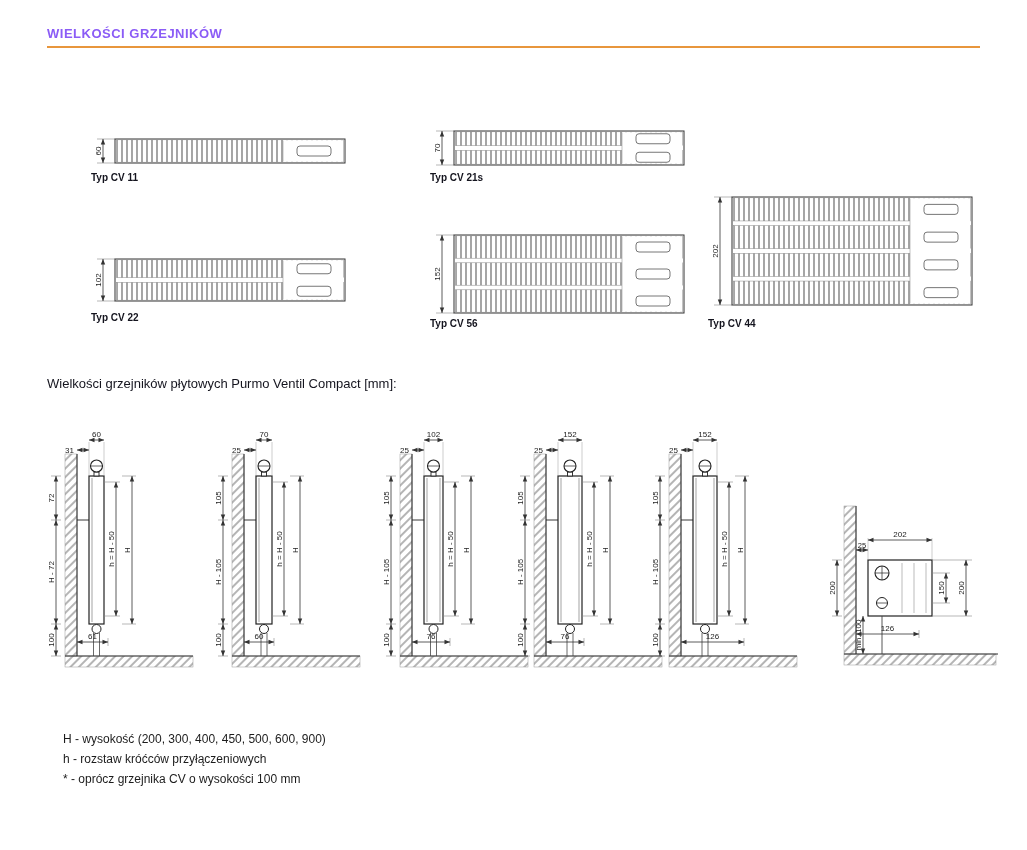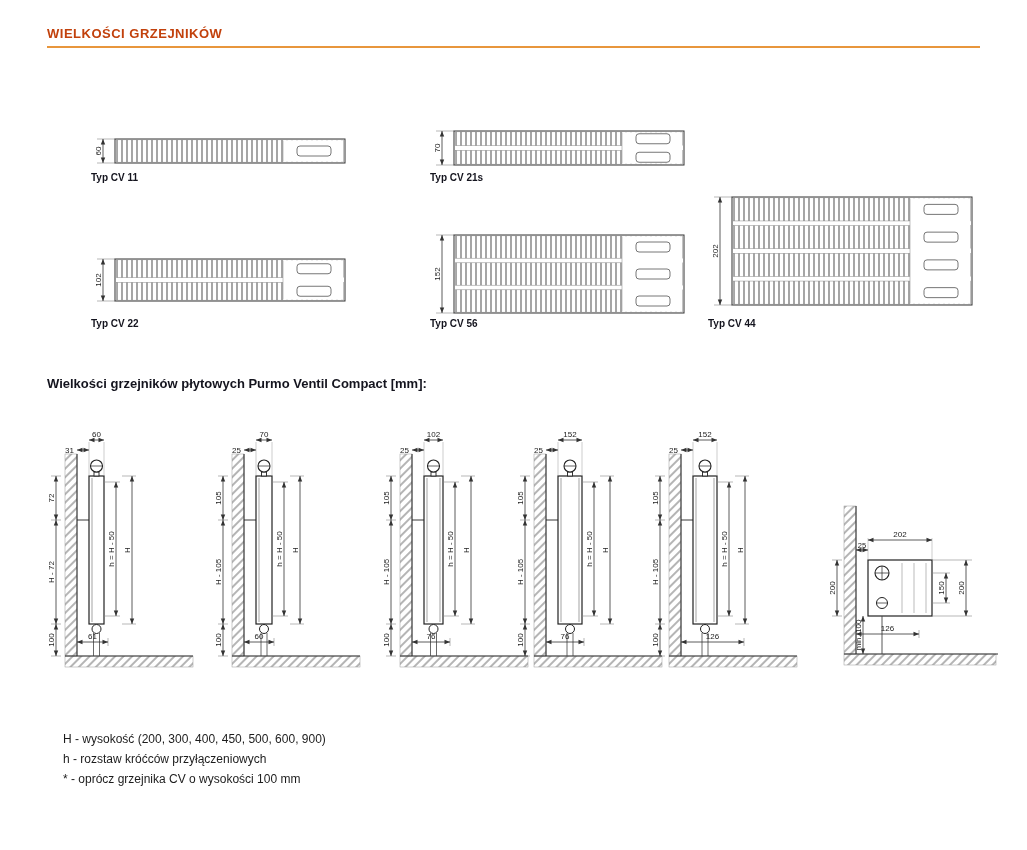--- a/index.html
+++ b/index.html
@@ -1,22 +1,22 @@
 <!DOCTYPE html>
 <html><head>
 <meta charset="utf-8">
 <style>
   *{margin:0;padding:0;box-sizing:border-box}
   html,body{background:#fff}
   .page{position:relative;width:1027px;height:850px;background:#ffffff;
         font-family:"Liberation Sans",sans-serif;color:#222;overflow:hidden}
   .title{position:absolute;left:47px;top:26px;font-size:13px;font-weight:bold;
-         color:#c2410c;letter-spacing:.5px}
+         color:#8b5cf6;letter-spacing:.5px}
   .rule{position:absolute;left:47px;top:46px;width:933px;height:2px;background:#E8963C}
-  .heading{position:absolute;left:47px;top:376px;font-size:13px;font-weight:bold;color:#14141e}
+  .heading{position:absolute;left:47px;top:376px;font-size:13px;font-weight:normal;color:#14141e}
   .cs{position:absolute}
   .cs-label{position:absolute;left:6px;font-size:10px;font-weight:bold;color:#14141e;white-space:nowrap}
   .mount{position:absolute;top:428px}
   .corner{position:absolute;left:826px;top:482px}
   .notes{position:absolute;left:63px;top:732px;font-size:12px;color:#1c1c1c}
   .note{margin-bottom:6px;white-space:nowrap}
   svg{display:block}
   svg text{font-family:"Liberation Sans",sans-serif}
 </style>
 </head>
@@ -81,21 +81,21 @@
           <polygon points="18,47 15.8,41.5 20.2,41.5" fill="#333"></polygon>
           <text x="15.5" y="26" font-size="8" fill="#1c1c1c" text-anchor="middle" transform="rotate(-90 15.5 26)">102</text>
           <rect x="30" y="5" width="230" height="42" fill="#fff" stroke="#333" stroke-width="1" rx="0"></rect>
           <rect x="31.5" y="5.8" width="227" height="17.9" fill="url(#fins)" stroke="#888" stroke-width="0.5" rx="0"></rect>
           <rect x="31.5" y="28.3" width="227" height="17.9" fill="url(#fins)" stroke="#888" stroke-width="0.5" rx="0"></rect>
           <rect x="198" y="6.2" width="60" height="39.6" fill="#fff" stroke="none" stroke-width="0" rx="0"></rect>
           <line x1="198" y1="6.5" x2="198" y2="45.5" stroke="#999" stroke-width="0.6"></line>
           <rect x="212" y="9.75" width="34" height="10" fill="#fff" stroke="#666" stroke-width="0.9" rx="3"></rect>
           <rect x="212" y="32.25" width="34" height="10" fill="#fff" stroke="#666" stroke-width="0.9" rx="3"></rect>
         </svg>
-        <div class="cs-label" style="top:64px">Typ CV 22</div>
+        <div class="cs-label" style="top:58px">Typ CV 22</div>
       </div>
       <div class="cs" style="left: 424px; top: 230px;">
         <svg width="268" height="90" viewBox="0 0 268 90">
           <line x1="12" y1="5" x2="30" y2="5" stroke="#888" stroke-width="0.6"></line>
           <line x1="12" y1="83" x2="30" y2="83" stroke="#888" stroke-width="0.6"></line>
           <line x1="18" y1="5" x2="18" y2="83" stroke="#333" stroke-width="0.8"></line>
           <polygon points="18,5 15.8,10.5 20.2,10.5" fill="#333"></polygon>
           <polygon points="18,83 15.8,77.5 20.2,77.5" fill="#333"></polygon>
           <text x="15.5" y="44" font-size="8" fill="#1c1c1c" text-anchor="middle" transform="rotate(-90 15.5 44)">152</text>
           <rect x="30" y="5" width="230" height="78" fill="#fff" stroke="#333" stroke-width="1" rx="0"></rect>

